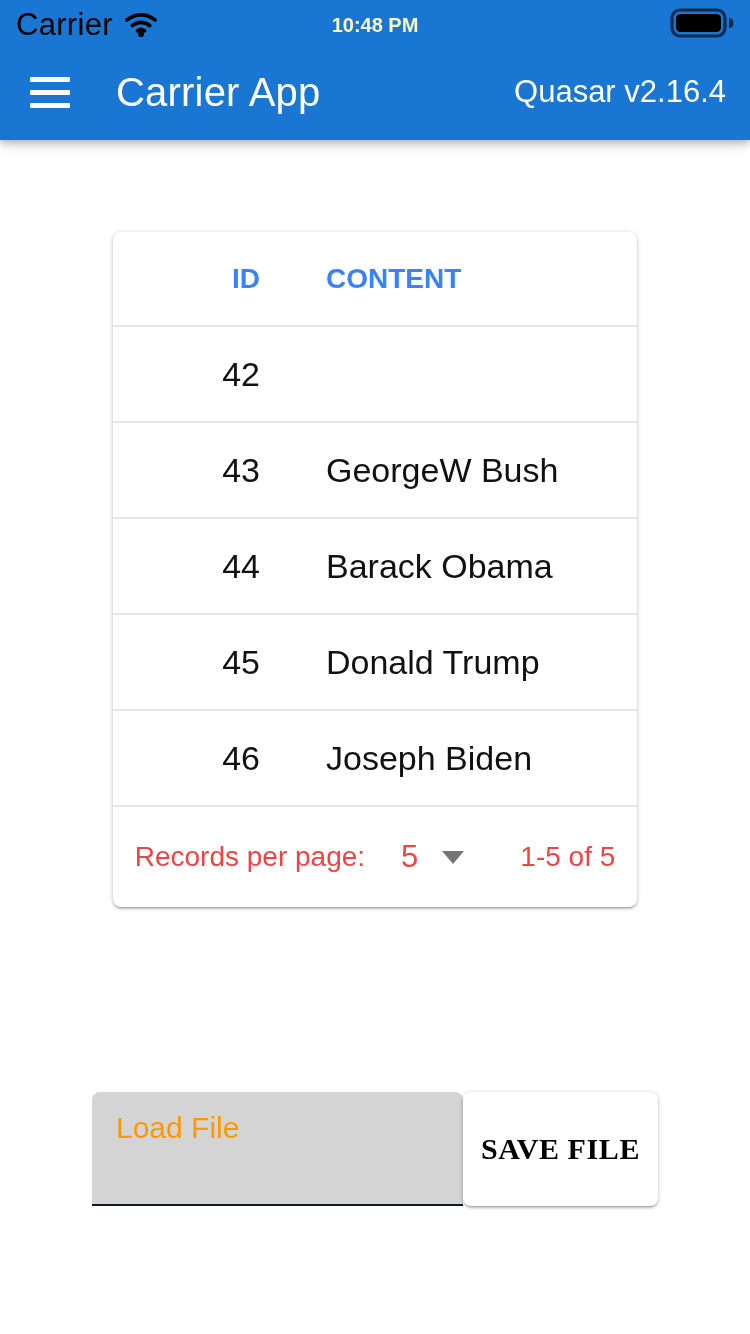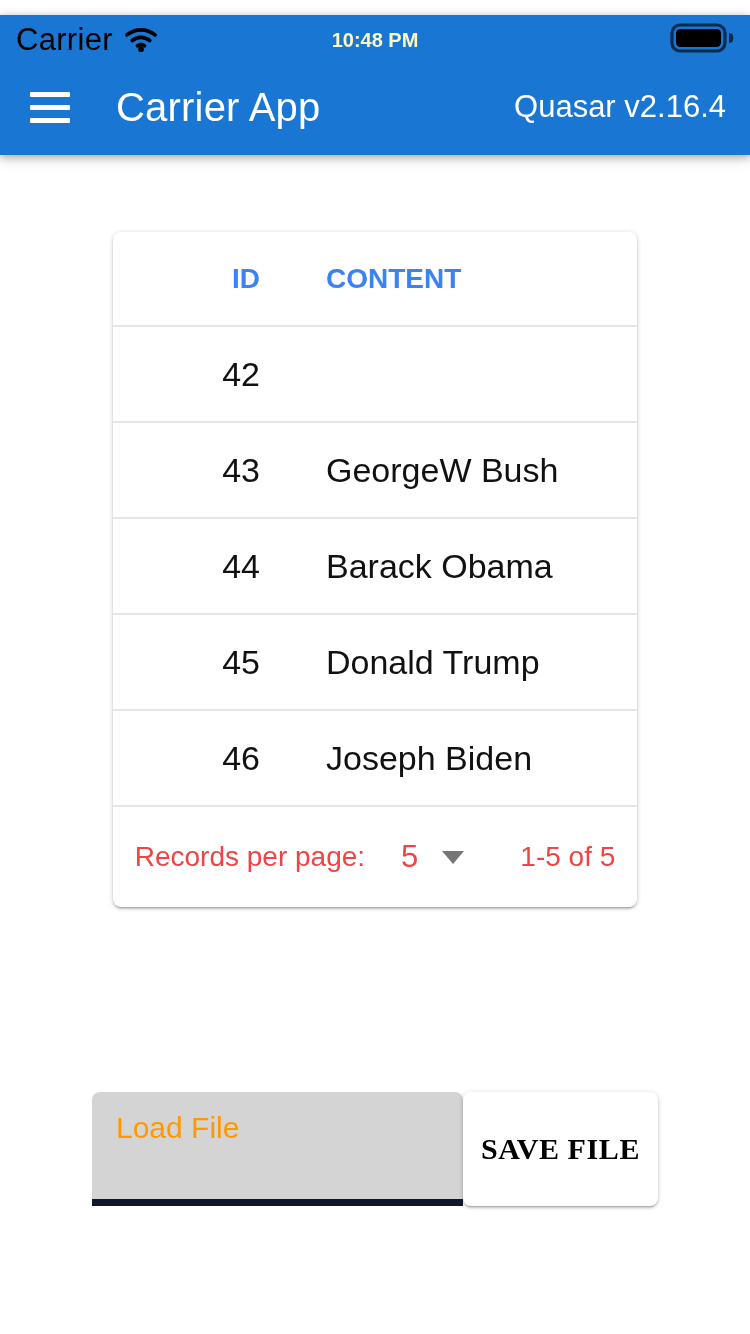--- a/index.html
+++ b/index.html
@@ -12,21 +12,21 @@
     position: relative;
     width: 750px;
     height: 1334px;
     background: #ffffff;
     overflow: hidden;
   }
 
   
   .app-header {
     position: absolute;
-    top: 15px; left: 0;
+    top: 0; left: 0;
     width: 750px; height: 140px;
     background: #1976d2;
     box-shadow: 0 2px 8px rgba(0,0,0,0.28), 0 4px 14px rgba(0,0,0,0.12);
     color: #ffffff;
     z-index: 5;
   }
   .status-bar {
     height: 44px;
     display: flex;
     align-items: center;
@@ -137,21 +137,21 @@
     position: absolute;
     left: 92px; top: 1092px;
     width: 566px; height: 114px;
     display: flex;
   }
   .load-file-field {
     width: 371px;
     height: 114px;
     background: #d4d4d4;
     border-radius: 8px 8px 0 0;
-    border-bottom: 7px solid #0f172a;
+    border-bottom: 2px solid #0f172a;
     padding: 19px 0 0 24px;
     cursor: pointer;
   }
   .load-file-label {
     font-size: 30px;
     color: #ff9800;
     font-weight: 400;
   }
   .save-file-button {
     width: 195px;

